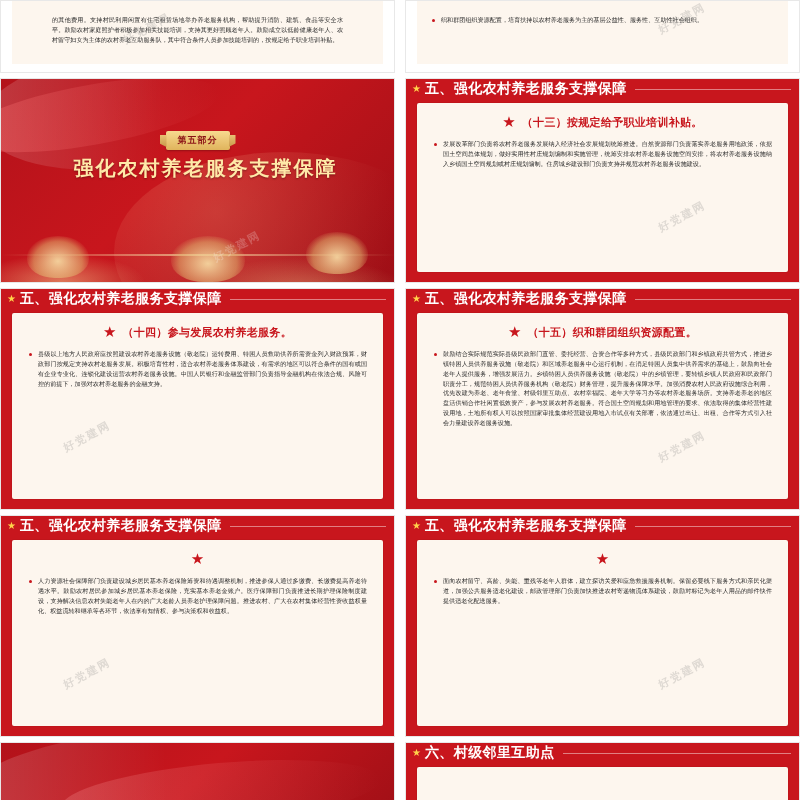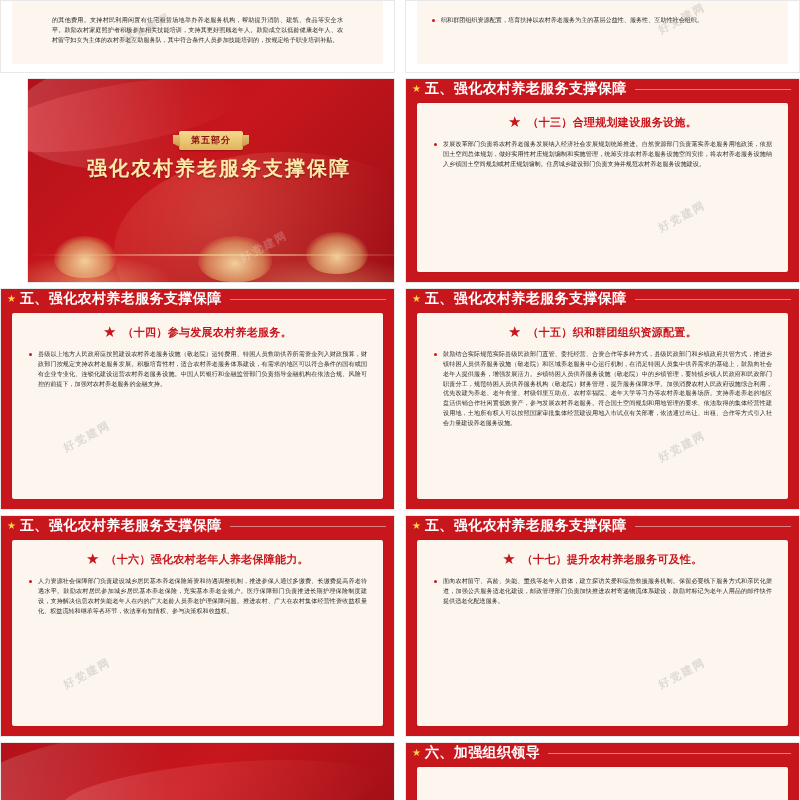--- a/index.html
+++ b/index.html
@@ -130,21 +130,20 @@
     width: 3px; height: 3px;
     background: #c8161d;
     border-radius: 50%;
   }
 
   
   .divider {
     background: linear-gradient(135deg,#b3121a 0%, #c8161d 45%, #9e0f16 100%);
     position: relative;
     overflow: hidden;
-    margin-left: 27px;
   }
   .divider .ribbon {
     position: absolute;
     top: -30px; left: -20px;
     width: 300px; height: 120px;
     background: linear-gradient(100deg, rgba(255,255,255,.18), rgba(255,255,255,0) 60%);
     transform: rotate(-8deg);
     border-radius: 50% 50% 40% 60%;
   }
   .divider .ribbon2 {
@@ -295,21 +294,21 @@
 
   <div class="slide content">
     <div class="hdr">
       <span class="star">★</span>
       <span class="htxt">五、强化农村养老服务支撑保障</span>
       <span class="rule"></span>
     </div>
     <div class="card">
       <div class="ctitle">
         <span class="bstar">★</span>
-        <span class="ttxt">（十三）合理规划建设服务设施。</span>
+        <span class="ttxt">（十三）按规定给予职业培训补贴。</span>
       </div>
       <div class="para">发展改革部门负责将农村养老服务发展纳入经济社会发展规划统筹推进。自然资源部门负责落实养老服务用地政策，依据国土空间总体规划，做好实用性村庄规划编制和实施管理，统筹安排农村养老服务设施空间安排，将农村养老服务设施纳入乡镇国土空间规划或村庄规划编制。住房城乡建设部门负责支持并规范农村养老服务设施建设。</div>
     </div>
     <div class="wm" style="left:250px; top:130px;">好党建网</div>
   </div>
 
   <div class="slide content">
     <div class="hdr">
       <span class="star">★</span>
       <span class="htxt">五、强化农村养老服务支撑保障</span>
@@ -343,50 +342,48 @@
 
   <div class="slide content">
     <div class="hdr">
       <span class="star">★</span>
       <span class="htxt">五、强化农村养老服务支撑保障</span>
       <span class="rule"></span>
     </div>
     <div class="card">
       <div class="ctitle">
         <span class="bstar">★</span>
-        <span class="ttxt">（十六）强化农村老年人养老保障能力。</span>
       </div>
       <div class="para">人力资源社会保障部门负责建设城乡居民基本养老保险筹资和待遇调整机制，推进参保人通过多缴费、长缴费提高养老待遇水平。鼓励农村居民参加城乡居民基本养老保险，充实基本养老金账户。医疗保障部门负责推进长期护理保险制度建设，支持解决信息农村失能老年人在内的广大老龄人员养老护理保障问题。推进农村、广大在农村集体经营性资收益权量化、权益流转和继承等各环节，依法享有知情权、参与决策权和收益权。</div>
     </div>
     <div class="wm" style="left:60px; top:150px;">好党建网</div>
   </div>
 
   <div class="slide content">
     <div class="hdr">
       <span class="star">★</span>
       <span class="htxt">五、强化农村养老服务支撑保障</span>
       <span class="rule"></span>
     </div>
     <div class="card">
       <div class="ctitle">
         <span class="bstar">★</span>
-        <span class="ttxt">（十七）提升农村养老服务可及性。</span>
       </div>
       <div class="para">面向农村留守、高龄、失能、重残等老年人群体，建立探访关爱和应急救援服务机制。保留必要线下服务方式和亲民化渠道，加强公共服务适老化建设，邮政管理部门负责加快推进农村寄递物流体系建设，鼓励对标记为老年人用品的邮件快件提供适老化配送服务。</div>
     </div>
     <div class="wm" style="left:250px; top:150px;">好党建网</div>
   </div>
 
   <div class="slide botRed">
     <div class="wave"></div>
     <div class="wave2"></div>
   </div>
 
   <div class="slide content">
     <div class="hdr">
       <span class="star">★</span>
-      <span class="htxt">六、加强组织领导</span>
+      <span class="htxt">六、村级邻里互助点</span>
       <span class="rule"></span>
     </div>
     <div class="card" style="bottom:-150px;"></div>
   </div>
 
 </div>
 
 </body></html>

